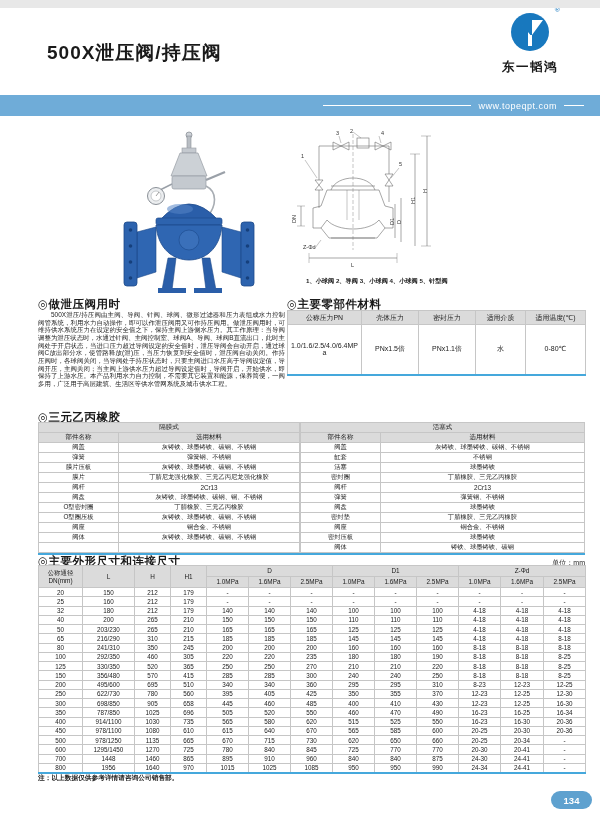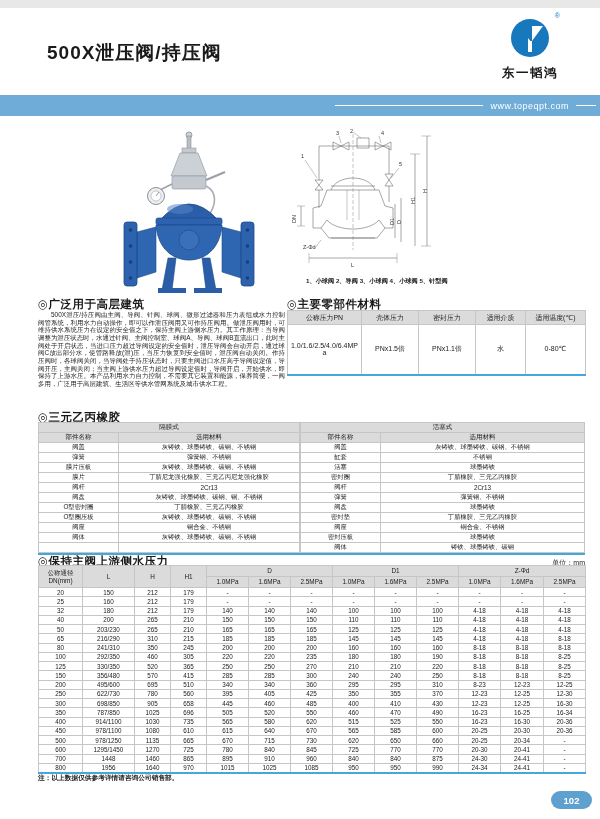--- a/index.html
+++ b/index.html
@@ -6,26 +6,26 @@
   html,body { background:#e8e8e8; }
   .page {
     position:relative; width:600px; height:819px; margin:8px auto;
     background:#ffffff; overflow:hidden;
     font-family:"Liberation Sans","DejaVu Sans",sans-serif; color:#1a1a1a;
   }
   .abs { position:absolute; }
 
   
   .title { left:47px; top:32px; font-size:19px; font-weight:bold; letter-spacing:1px; }
-  .logo-block { left:496px; top:6px; width:68px; text-align:center; }
+  .logo-block { left:496px; top:0; width:68px; text-align:center; }
   .logo-reg { position:absolute; right:4px; top:-2px; font-size:7px; color:#1878BE; }
   .brand { font-size:12.5px; font-weight:bold; letter-spacing:1.5px; margin-top:1px; }
 
   .band { left:0; top:87px; width:600px; height:21px; background:#6FACD8;
-          display:flex; align-items:center; justify-content:flex-end; padding-right:4px; }
+          display:flex; align-items:center; justify-content:flex-end; padding-right:16px; }
   .band-line-l { width:148px; height:1px; background:#ffffff; margin-right:7px; }
   .band-line-r { width:20px; height:1px; background:#ffffff; margin-left:7px; }
   .band-text { color:#ffffff; font-size:9px; letter-spacing:.5px; }
 
   
   .photo { left:108px; top:122px; }
   .drawing { left:291px; top:120px; }
   .caption { left:306px; top:269px; font-size:6.2px; font-weight:bold; color:#222; }
 
   
@@ -187,21 +187,21 @@
         <text x="118" y="76" transform="rotate(-90 121 73)">H1</text>
         <text x="131" y="66" transform="rotate(-90 133 63)">H</text>
         <text x="60" y="139">L</text>
         <text x="12" y="121">Z-Φd</text>
       </g>
     </svg>
   </div>
 
   <div class="abs caption">1、小球阀 2、导阀 3、小球阀 4、小球阀 5、针型阀</div>
 
-  <div class="abs sec-h" style="left:38px; top:289px;">◎广泛用于高层建筑</div>
+  <div class="abs sec-h" style="left:38px; top:289px;">◎做泄压阀用时</div>
   <div class="abs usage-body">500X泄压/持压阀由主阀、导阀、针阀、球阀、微形过滤器和压力表组成水力控制阀管系统，利用水力自动操作，即可以作泄压阀用又可作持压阀用。做泄压阀用时，可维持供水系统压力在设定的安全值之下，保持主阀上游侧水压力。其工作原理：当导阀调整为泄压状态时，水通过针阀、主阀控制室、球阀A、导阀、球阀B直流出口，此时主阀处于开启状态，当进口压力超过导阀设定的安全值时，泄压导阀会自动开启，通过球阀C放出部分水，使管路释放(泄)压，当压力恢复到安全值时，泄压阀自动关闭。作持压阀时，各球阀关闭，当导阀处于持压状态时，只要主阀进口水压高于导阀设定值，导阀开压，主阀关闭；当主阀上游供水压力超过导阀设定值时，导阀开启，开始供水，即保持了上游水压。本产品利用水力自力控制，不需要其它装置和能源，保养简便，一阀多用，广泛用于高层建筑、生活区等供水管网系统及城市供水工程。</div>
 
   <div class="abs sec-h" style="left:287px; top:289px;">◎主要零部件材料</div>
   <table class="abs perf-table">
     <colgroup>
         <col style="width:74px">
         <col style="width:57px">
         <col style="width:57px">
         <col style="width:50px">
         <col style="width:60px">
@@ -345,21 +345,21 @@
             <td>球墨铸铁</td>
           </tr>
           <tr>
             <td>阀体</td>
             <td>铸铁、球墨铸铁、碳钢</td>
           </tr>
         </tbody>
     </table>
   </div>
 
-  <div class="abs sec-h" style="left:38px; top:546px;">◎保持主阀上游侧水压力</div>
+  <div class="abs sec-h" style="left:38px; top:546px;">◎主要外形尺寸和连接尺寸</div>
   <div class="abs unit-label">单位：mm</div>
   <table class="abs dim-table">
     <colgroup>
       <col style="width:44px">
         <col style="width:52px">
         <col style="width:36px">
         <col style="width:36px">
       <col style="width:42px">
         <col style="width:42px">
         <col style="width:42px">
@@ -695,16 +695,16 @@
           <td>24-34</td>
           <td>24-41</td>
           <td>-</td>
         </tr>
       </tbody>
   </table>
 
   <div class="abs note">注：以上数据仅供参考详情请咨询公司销售部。</div>
 
   <div class="abs badge">
-    <span>102</span>
+    <span>134</span>
   </div>
 
 </div>
 
 </body></html>

